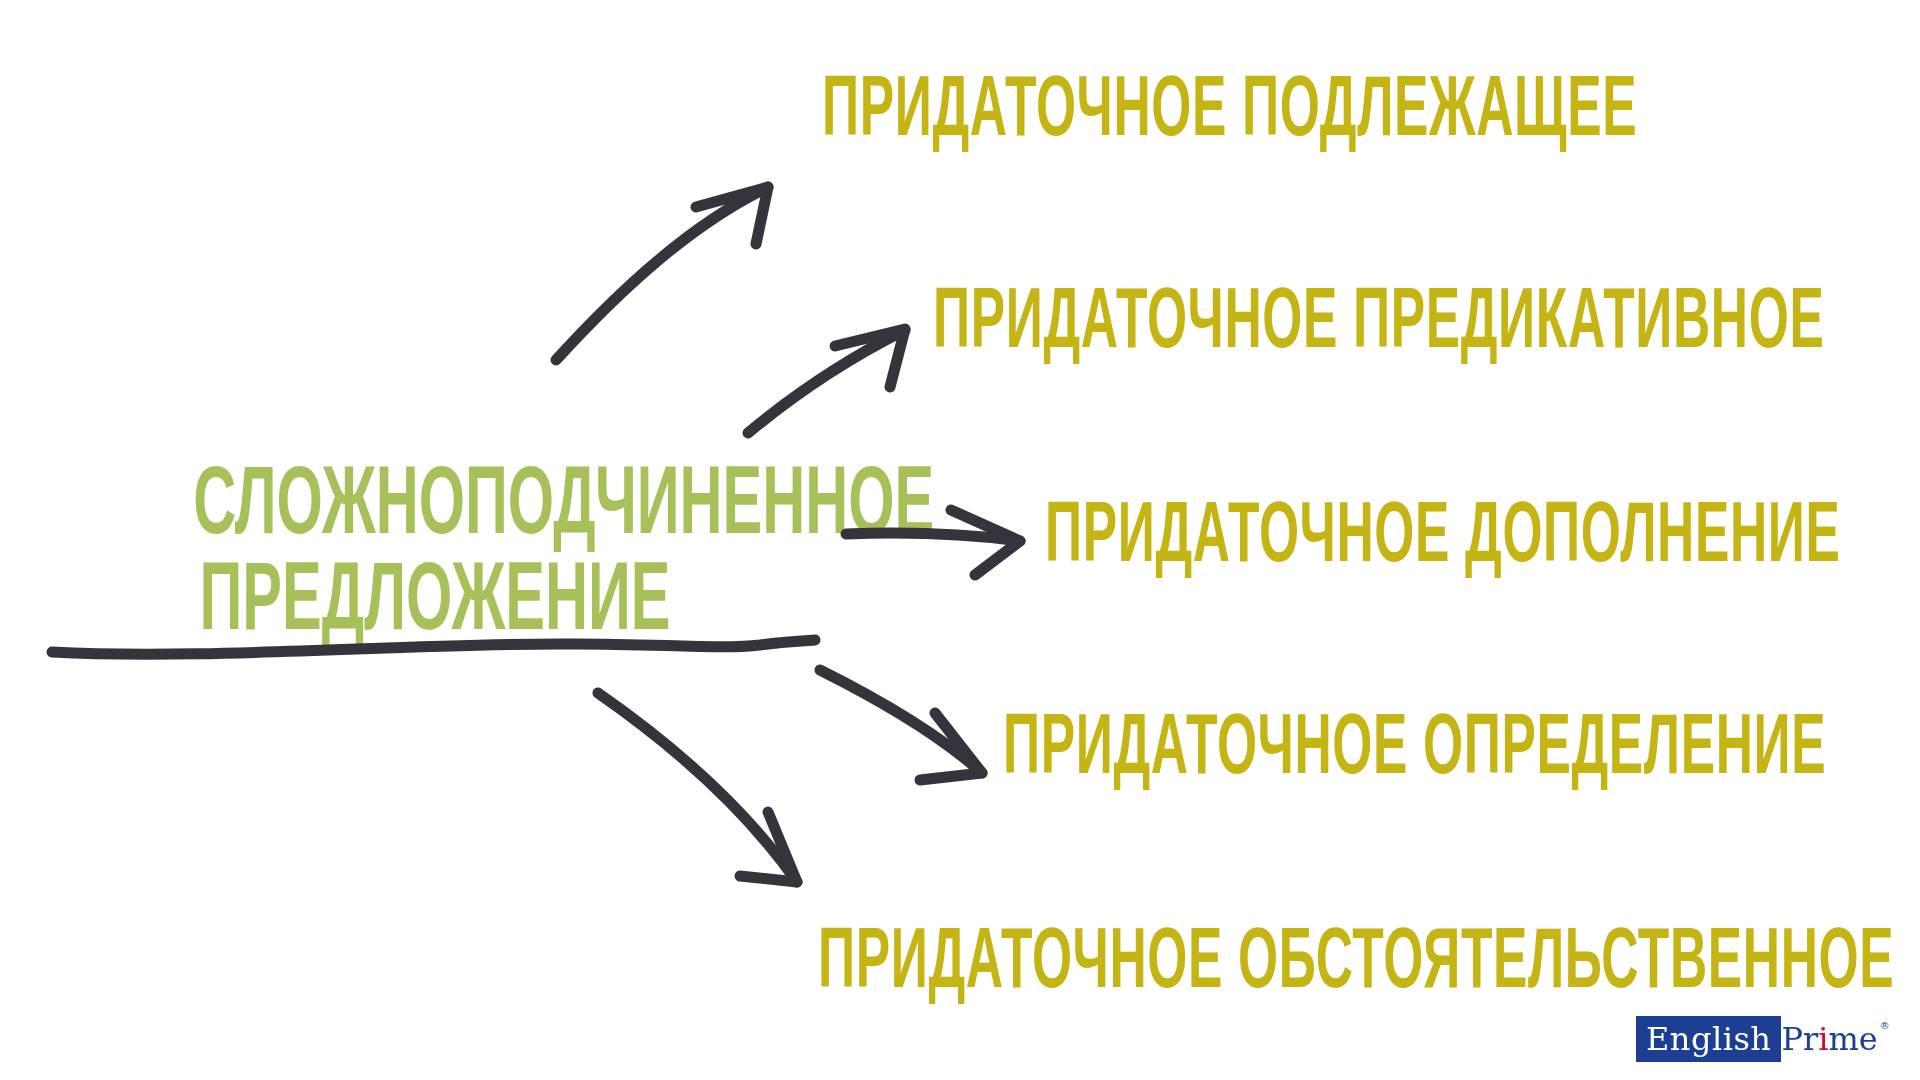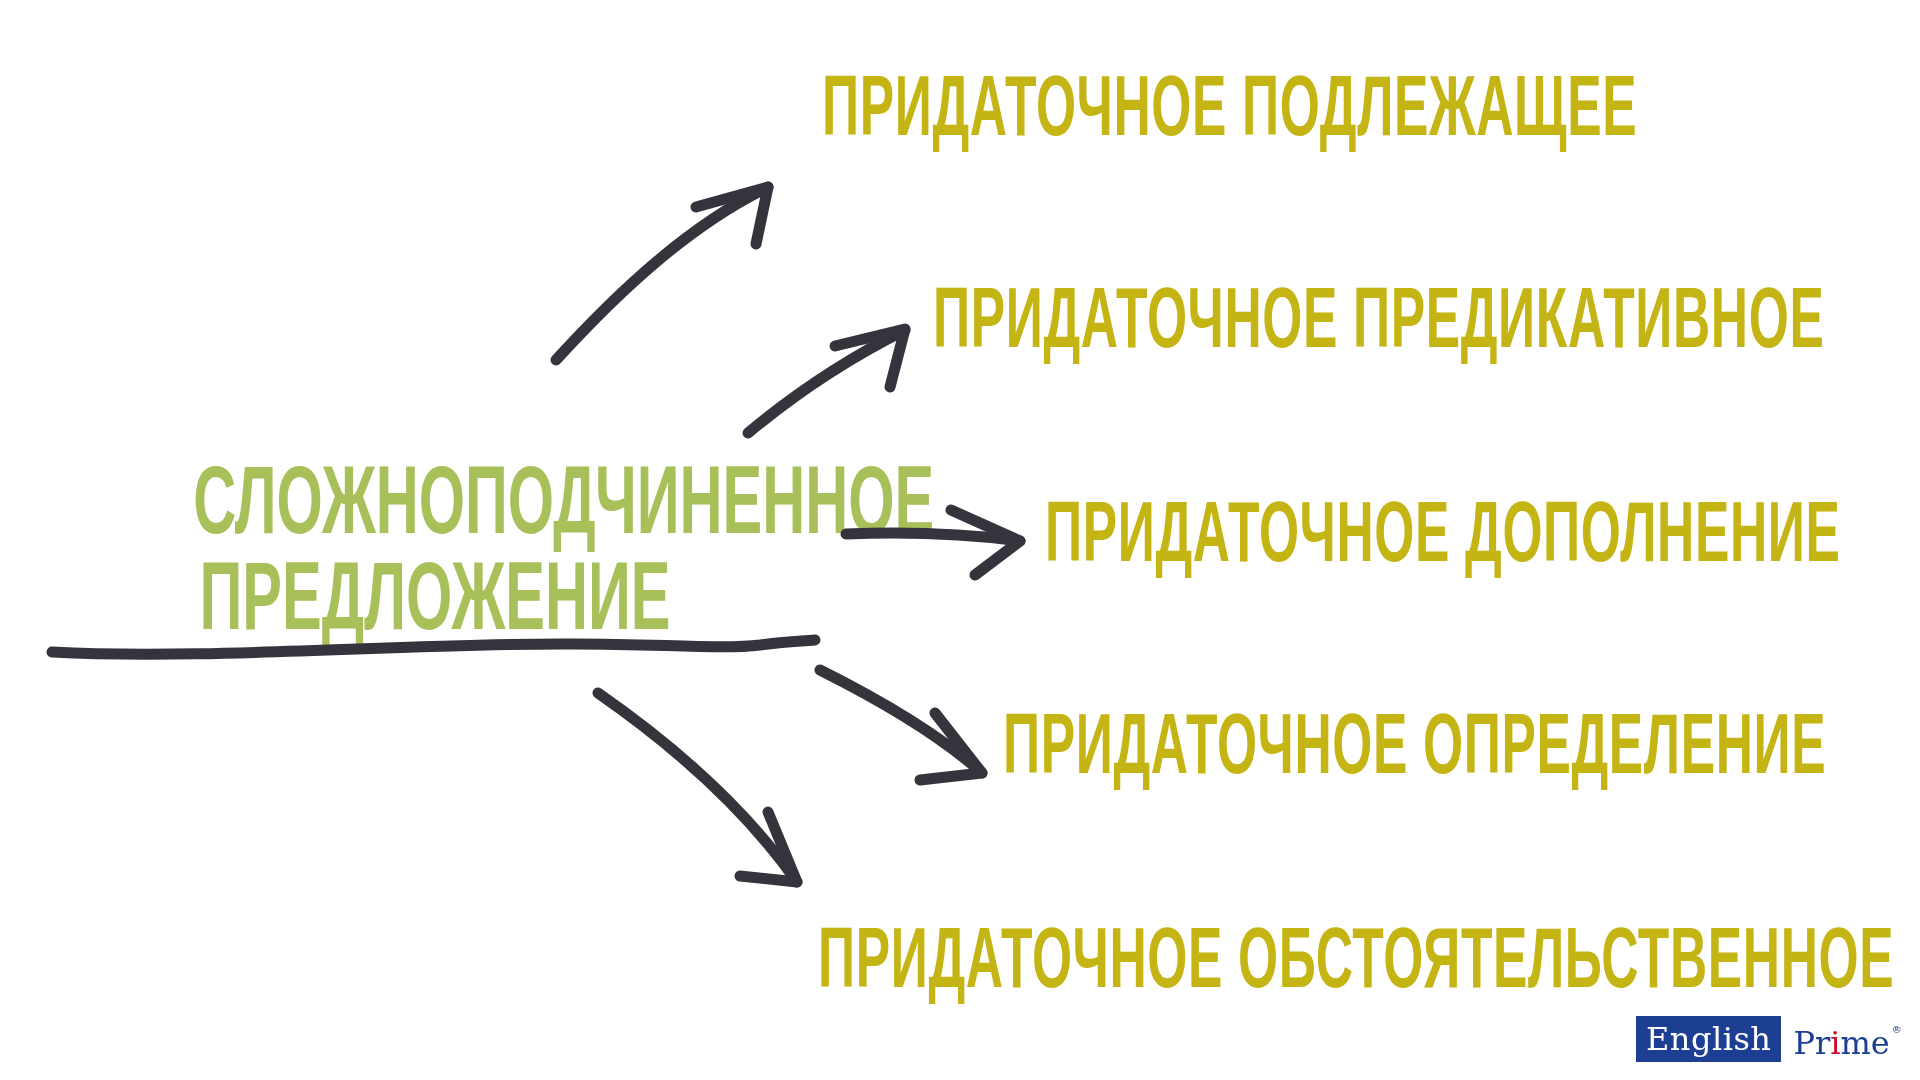--- a/index.html
+++ b/index.html
@@ -28,30 +28,30 @@
     white-space: nowrap;
   }
   .label {
     position: absolute; color: #c4b414;
     font-size: 86px; line-height: 86px;
     transform: scaleX(0.6);
   }
   svg.arrows { position: absolute; left: 0; top: 0; }
   .logo {
     position: absolute; left: 1636px; top: 1016px; height: 46px;
-    display: flex; align-items: flex-end;
+    display: flex; align-items: center;
   }
   .logo-box {
     background: #1c3f94; color: #fff; height: 46px;
     padding: 0 10px; display: flex; align-items: center;
     font-family: "DejaVu Serif", serif; font-size: 32px; letter-spacing: 0.5px;
   }
   .logo-prime {
     color: #1c3f94; font-family: "DejaVu Serif", serif; font-size: 32px;
-    margin-left: 12px; position: relative;
+    margin-left: 0; position: relative;
   }
   .logo-prime .red { color: #c8102e; }
   .logo-prime sup { font-size: 10px; vertical-align: top; margin-left: 2px; }
 </style>
 </head>
 <body>
 
 <div class="main-title">
   <span class="line">СЛОЖНОПОДЧИНЕННОЕ</span>
   <span class="line">ПРЕДЛОЖЕНИЕ</span>

